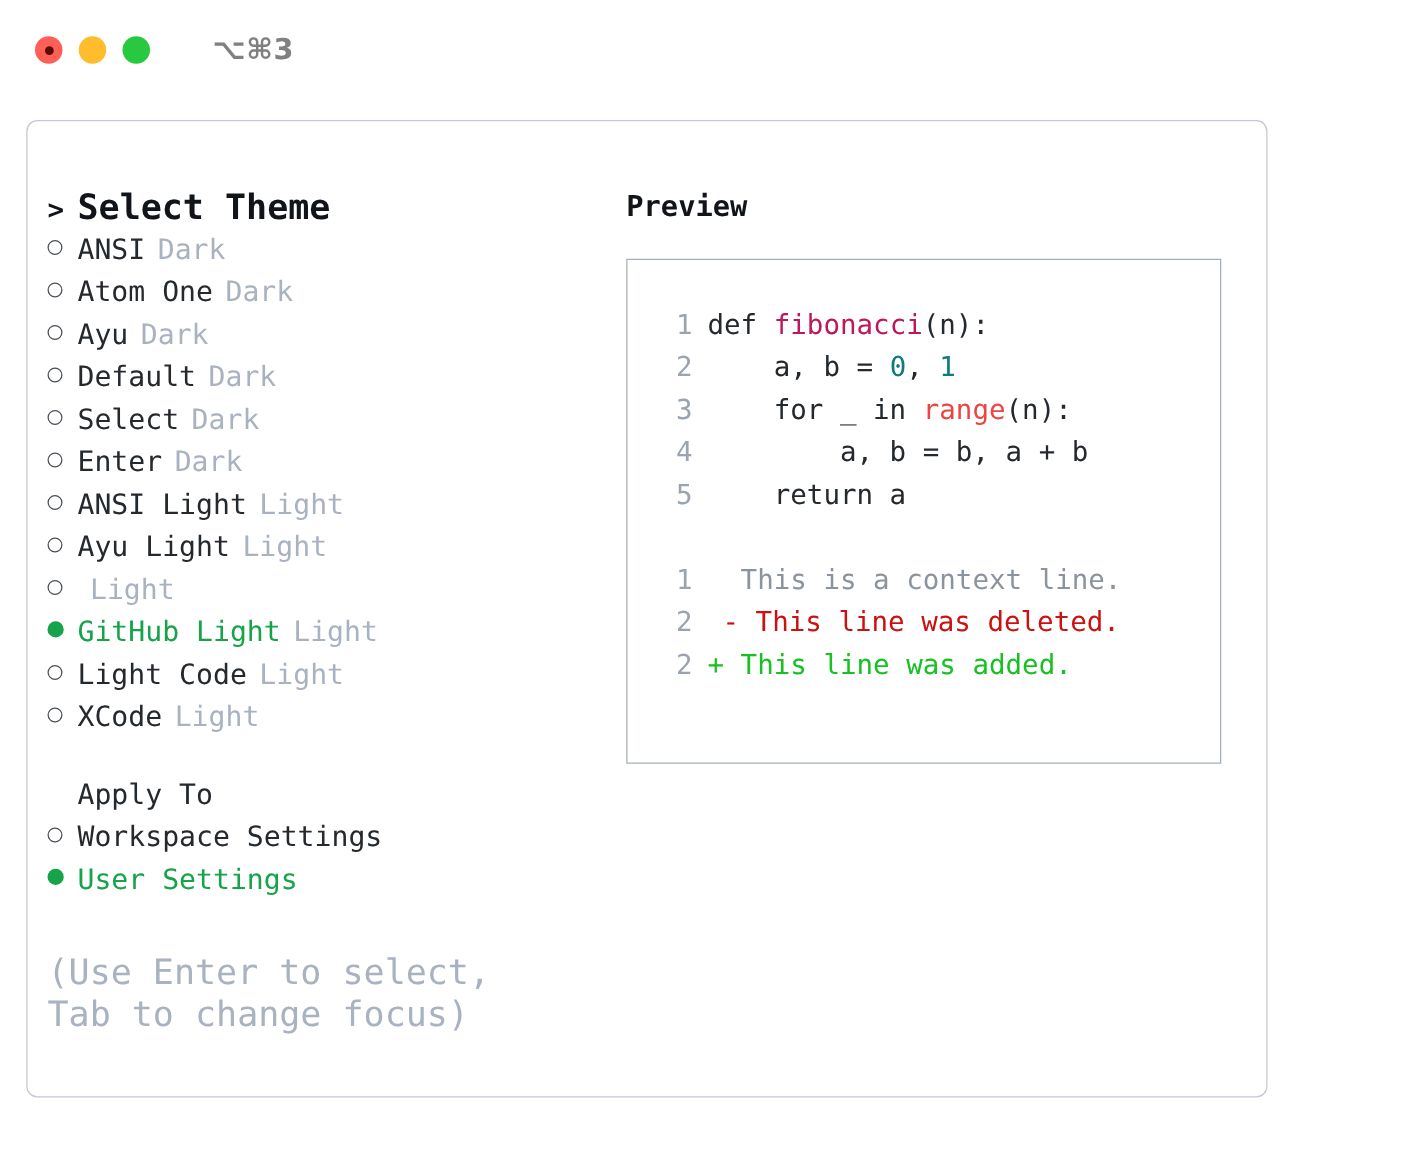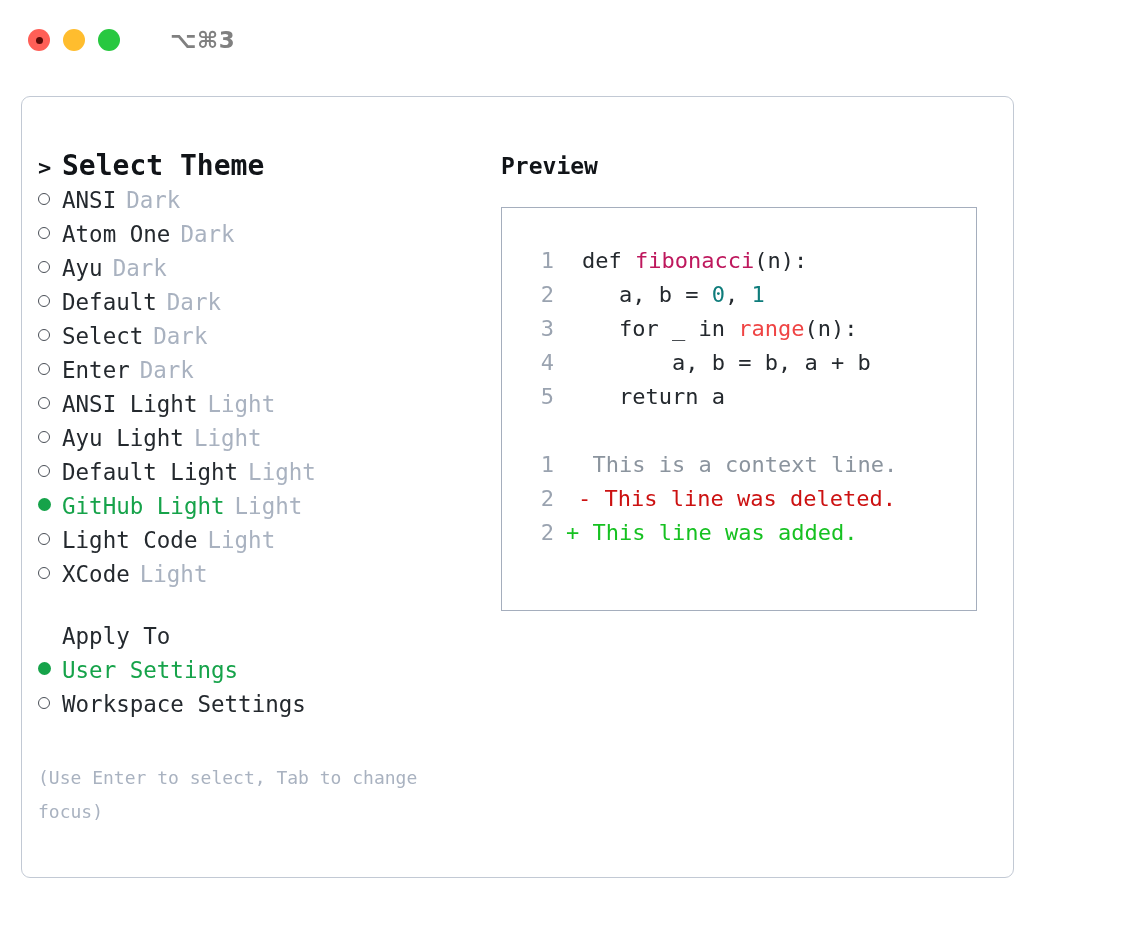--- a/index.html
+++ b/index.html
@@ -153,21 +153,21 @@
     margin-left: 10px;
   }
 
   .section-gap { height: 28px; }
 
   #hint {
     position: absolute;
     left: 16px;
     top: 664px;
     width: 420px;
-    font-size: 18px;
+    font-size: 28px;
     line-height: 34px;
     color: #a9b2c0;
     white-space: pre-wrap;
   }
 
   
   #right-col {
     position: absolute;
     left: 479px;
     top: 52px;
@@ -198,21 +198,21 @@
     font-family: "DejaVu Sans Mono", monospace;
   }
   .ln {
     flex: 0 0 34px;
     text-align: right;
     color: #9aa3b0;
     margin-right: 12px;
   }
   .code-txt { color: #24292e; }
 
-  .tok-def    { color: #24292e; margin-left: 16px; }
+  .tok-def    { color: #24292e; }
   .tok-fn     { color: #be185d; }
   .tok-num    { color: #0e7c7b; }
   .tok-fnblue { color: #ef4444; }
   .tok-plain  { color: #24292e; }
 
   .blank-line { height: 34px; }
 
   .diff-ctx  { color: #8b949e; }
   .diff-del  { color: #cc1111; margin-left: 12px; }
   .diff-add  { color: #16c121; }
@@ -243,36 +243,36 @@
 
         <div id="theme-items">
             <div class="list-line"><span class="marker"><span class="hollow"></span></span><span class="label">ANSI</span><span class="variant">Dark</span></div>
             <div class="list-line"><span class="marker"><span class="hollow"></span></span><span class="label">Atom One</span><span class="variant">Dark</span></div>
             <div class="list-line"><span class="marker"><span class="hollow"></span></span><span class="label">Ayu</span><span class="variant">Dark</span></div>
             <div class="list-line"><span class="marker"><span class="hollow"></span></span><span class="label">Default</span><span class="variant">Dark</span></div>
             <div class="list-line"><span class="marker"><span class="hollow"></span></span><span class="label">Select</span><span class="variant">Dark</span></div>
             <div class="list-line"><span class="marker"><span class="hollow"></span></span><span class="label">Enter</span><span class="variant">Dark</span></div>
             <div class="list-line"><span class="marker"><span class="hollow"></span></span><span class="label">ANSI Light</span><span class="variant">Light</span></div>
             <div class="list-line"><span class="marker"><span class="hollow"></span></span><span class="label">Ayu Light</span><span class="variant">Light</span></div>
-            <div class="list-line"><span class="marker"><span class="hollow"></span></span><span class="label">Default Light</span><span class="variant">Light</span></div>
+            <div class="list-line"><span class="marker"><span class="hollow"></span></span><span class="variant">Light</span></div>
             <div class="list-line"><span class="marker"><span class="filled"></span></span><span class="label selected">GitHub Light</span><span class="variant">Light</span></div>
             <div class="list-line"><span class="marker"><span class="hollow"></span></span><span class="label">Light Code</span><span class="variant">Light</span></div>
             <div class="list-line"><span class="marker"><span class="hollow"></span></span><span class="label">XCode</span><span class="variant">Light</span></div>
           </div>
 
         <div class="section-gap"></div>
 
         <div class="list-line">
           <span class="marker"></span>
           <span class="label">Apply To</span>
         </div>
 
         <div id="apply-items">
+            <div class="list-line"><span class="marker"><span class="hollow"></span></span><span class="label">Workspace Settings</span></div>
             <div class="list-line"><span class="marker"><span class="filled"></span></span><span class="label selected">User Settings</span></div>
-            <div class="list-line"><span class="marker"><span class="hollow"></span></span><span class="label">Workspace Settings</span></div>
           </div>
       </div>
 
       <div id="hint">(Use Enter to select, Tab to change focus)</div>
 
       <div id="right-col">
         <div id="preview-title">Preview</div>
         <div id="preview-box">
           <div id="code-block">
               <div class="code-line"><span class="ln">1</span><span class="code-txt"><span class="tok-def">def </span><span class="tok-fn">fibonacci</span><span class="tok-plain">(n):</span></span></div>

